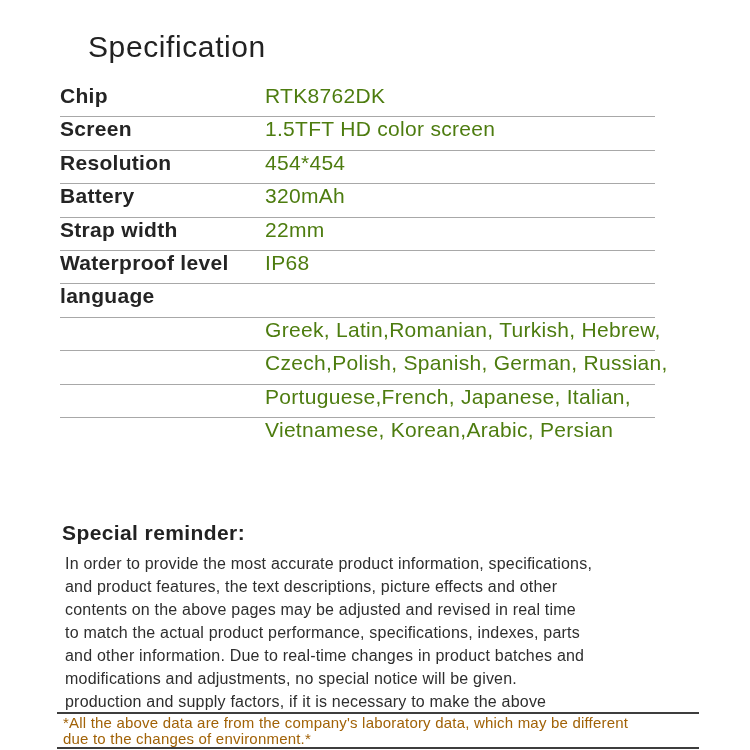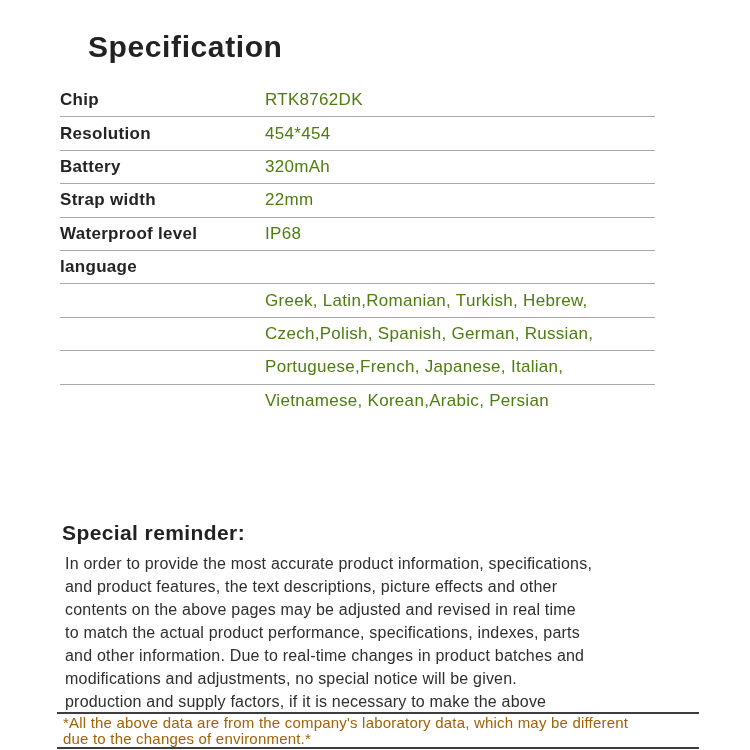--- a/index.html
+++ b/index.html
@@ -14,37 +14,36 @@
     width: 750px;
     height: 750px;
     background: #ffffff;
     overflow: hidden;
   }
   .page-title {
     position: absolute;
     left: 88px;
     top: 30px;
     font-size: 30px;
-    font-weight: 700;
+    font-weight: 400;
     letter-spacing: 0.6px;
     color: #222222;
   }
   .spec-table {
     position: absolute;
     left: 60px;
     top: 84px;
     width: 595px;
   }
   .spec-row {
     display: flex;
-    align-items: center;
     height: 32.4px;
     border-bottom: 1px solid #a8a8a8;
     overflow: visible;
-    font-size: 17px;
+    font-size: 21px;
     letter-spacing: 0.3px;
     white-space: nowrap;
   }
   .spec-row.no-border {
     border-bottom: none;
   }
   .spec-label {
     flex: 0 0 205px;
     font-weight: 700;
     color: #242424;
@@ -96,20 +95,24 @@
 <div class="canvas">
 
   <div class="page-title">Specification</div>
 
   <div class="spec-table">
     <div class="spec-row">
       <span class="spec-label">Chip</span>
       <span class="spec-value">RTK8762DK</span>
     </div>
     <div class="spec-row">
+      <span class="spec-label">Screen</span>
+      <span class="spec-value">1.5TFT HD color screen</span>
+    </div>
+    <div class="spec-row">
       <span class="spec-label">Resolution</span>
       <span class="spec-value">454*454</span>
     </div>
     <div class="spec-row">
       <span class="spec-label">Battery</span>
       <span class="spec-value">320mAh</span>
     </div>
     <div class="spec-row">
       <span class="spec-label">Strap width</span>
       <span class="spec-value">22mm</span>

